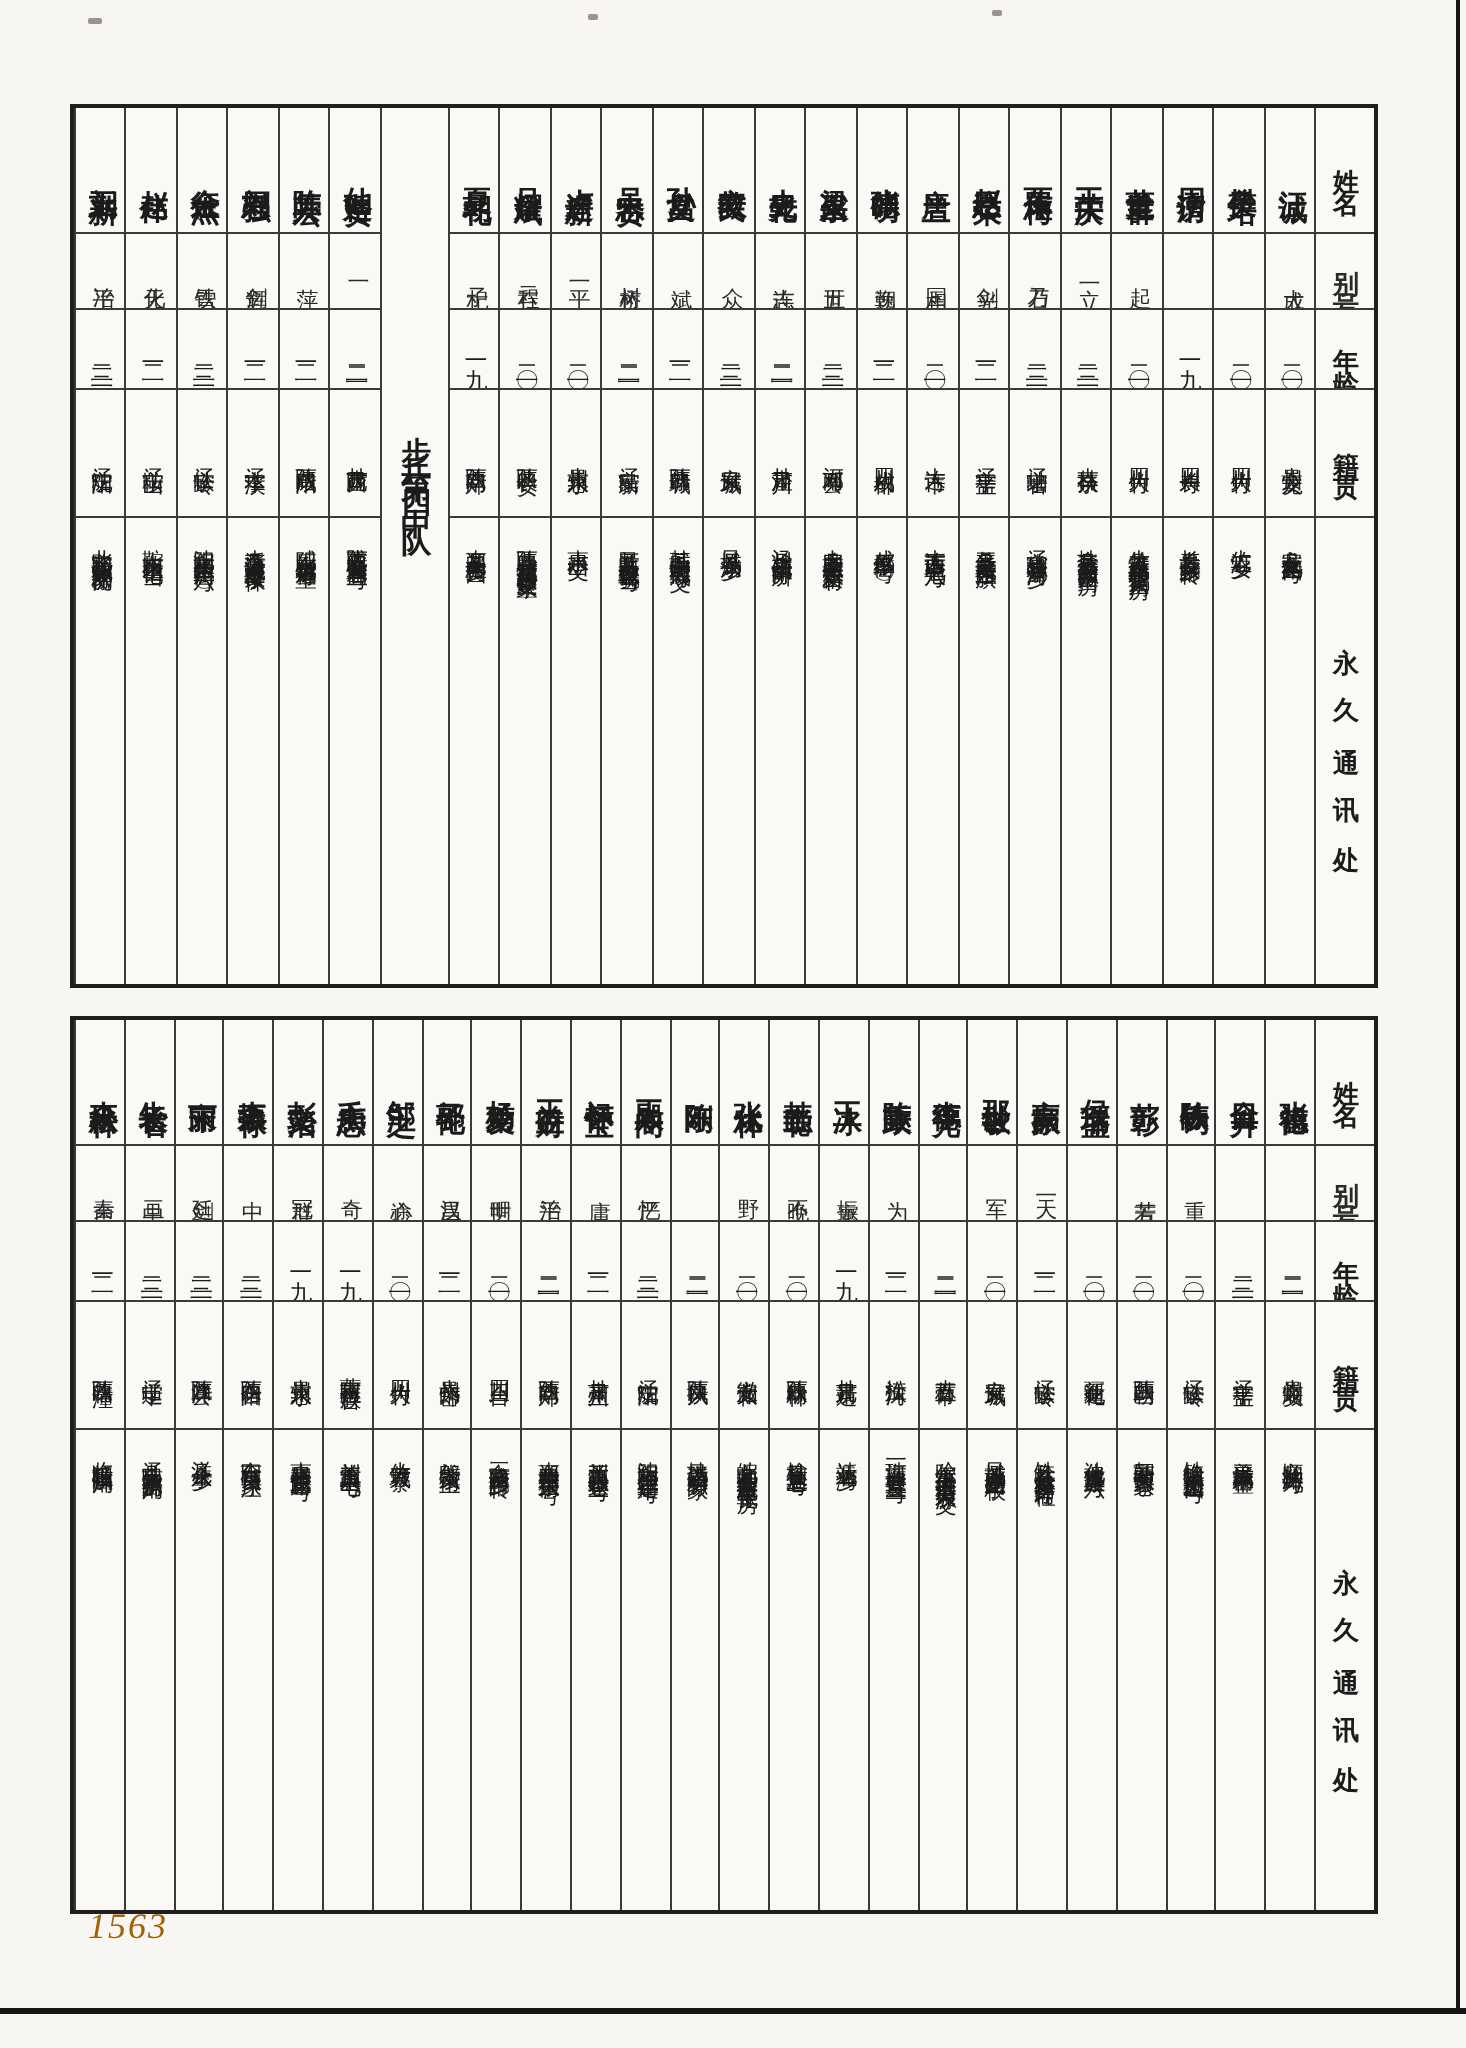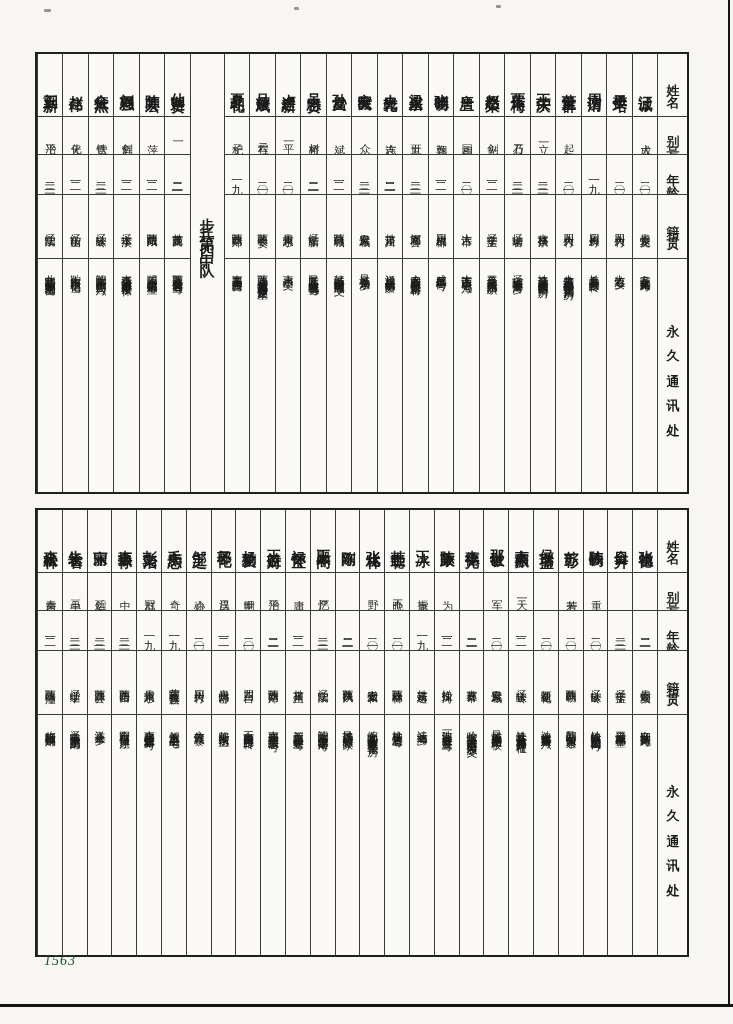--- a/index.html
+++ b/index.html
@@ -44,21 +44,21 @@
   .hdr .cell.addr span{letter-spacing:25px;}
   .hdr .cell.addr{justify-content:center;padding-top:0;}
   .section .cell{
     height:100%;border-bottom:none;
     justify-content:flex-start;padding-top:152px;
     font-size:15px;font-weight:700;
   }
   .section .cell span{letter-spacing:9px;}
   .page-number{
     position:absolute;left:44px;top:953px;
-    font-size:14px;font-style:italic;color:#14532d;letter-spacing:1px;
+    font-size:18px;font-style:italic;color:#a16207;letter-spacing:1px;
   }
   .edge-right{position:absolute;right:3px;top:0;width:2.5px;height:1006px;background:#161616;}
   .edge-bottom{position:absolute;left:0;top:1004px;width:733px;height:2.5px;background:#161616;}
   .speck{position:absolute;background:#9a958c;height:3px;border-radius:1px;}
   .speck.s1{left:44px;top:9px;width:7px;}
   .speck.s2{left:294px;top:7px;width:5px;}
   .speck.s3{left:496px;top:5px;width:5px;}
 </style>
 </head>
 <body>

